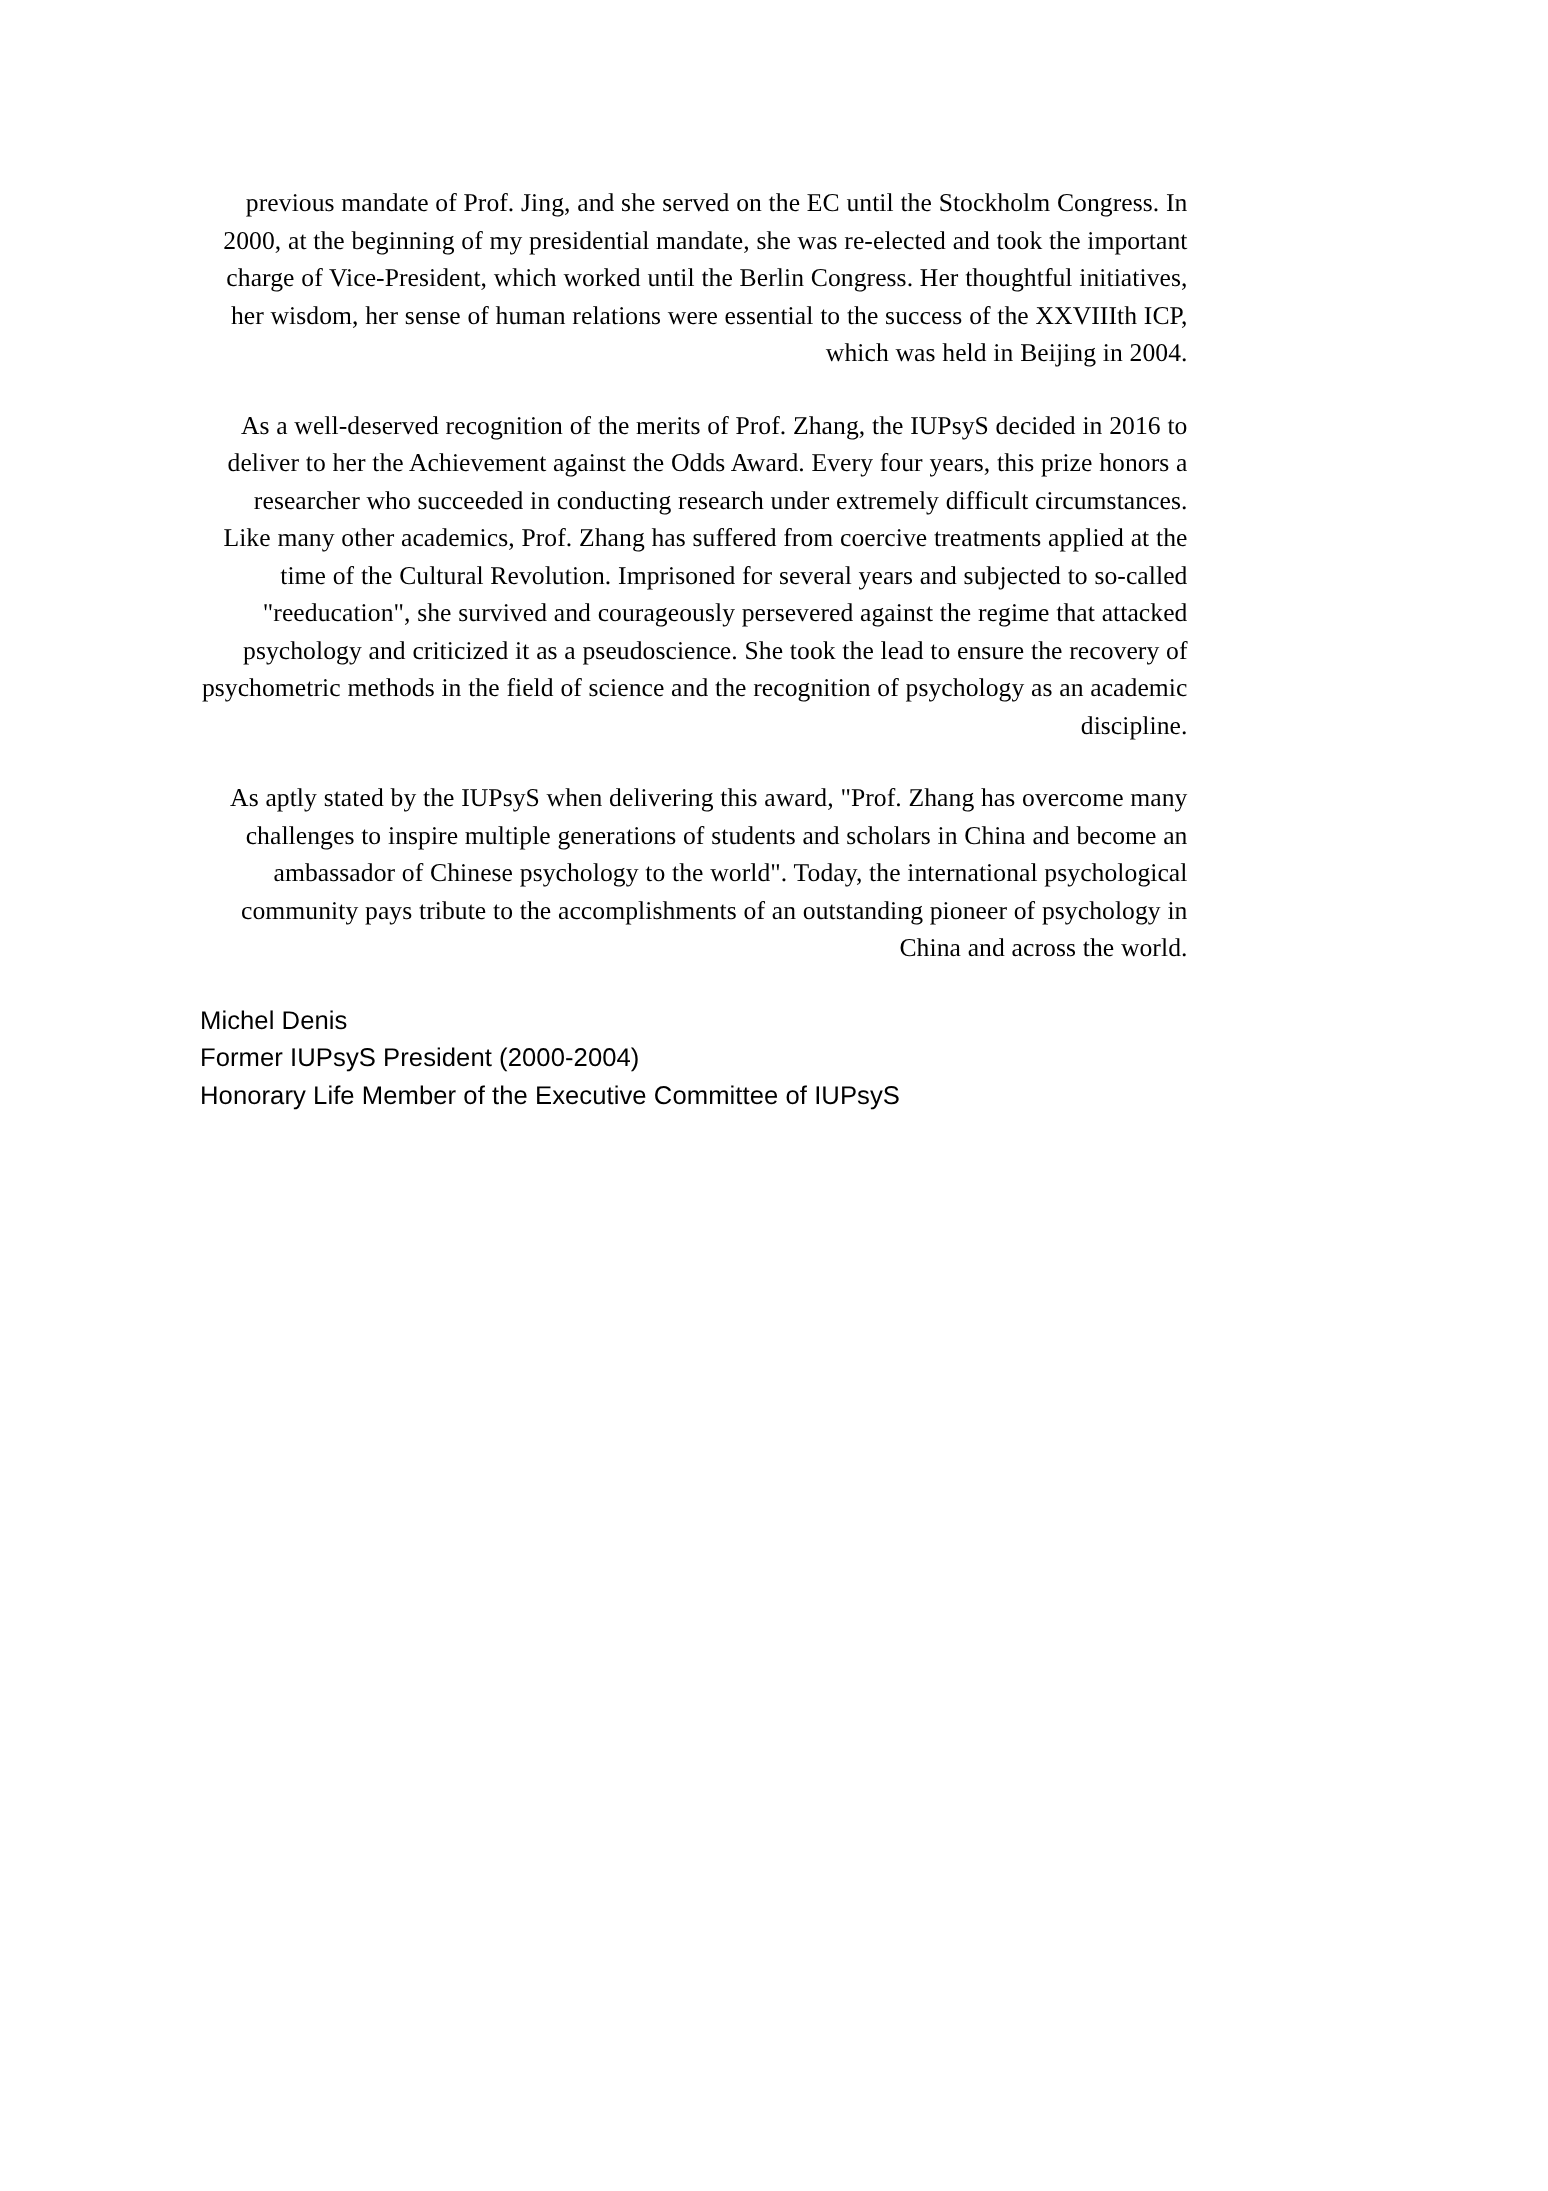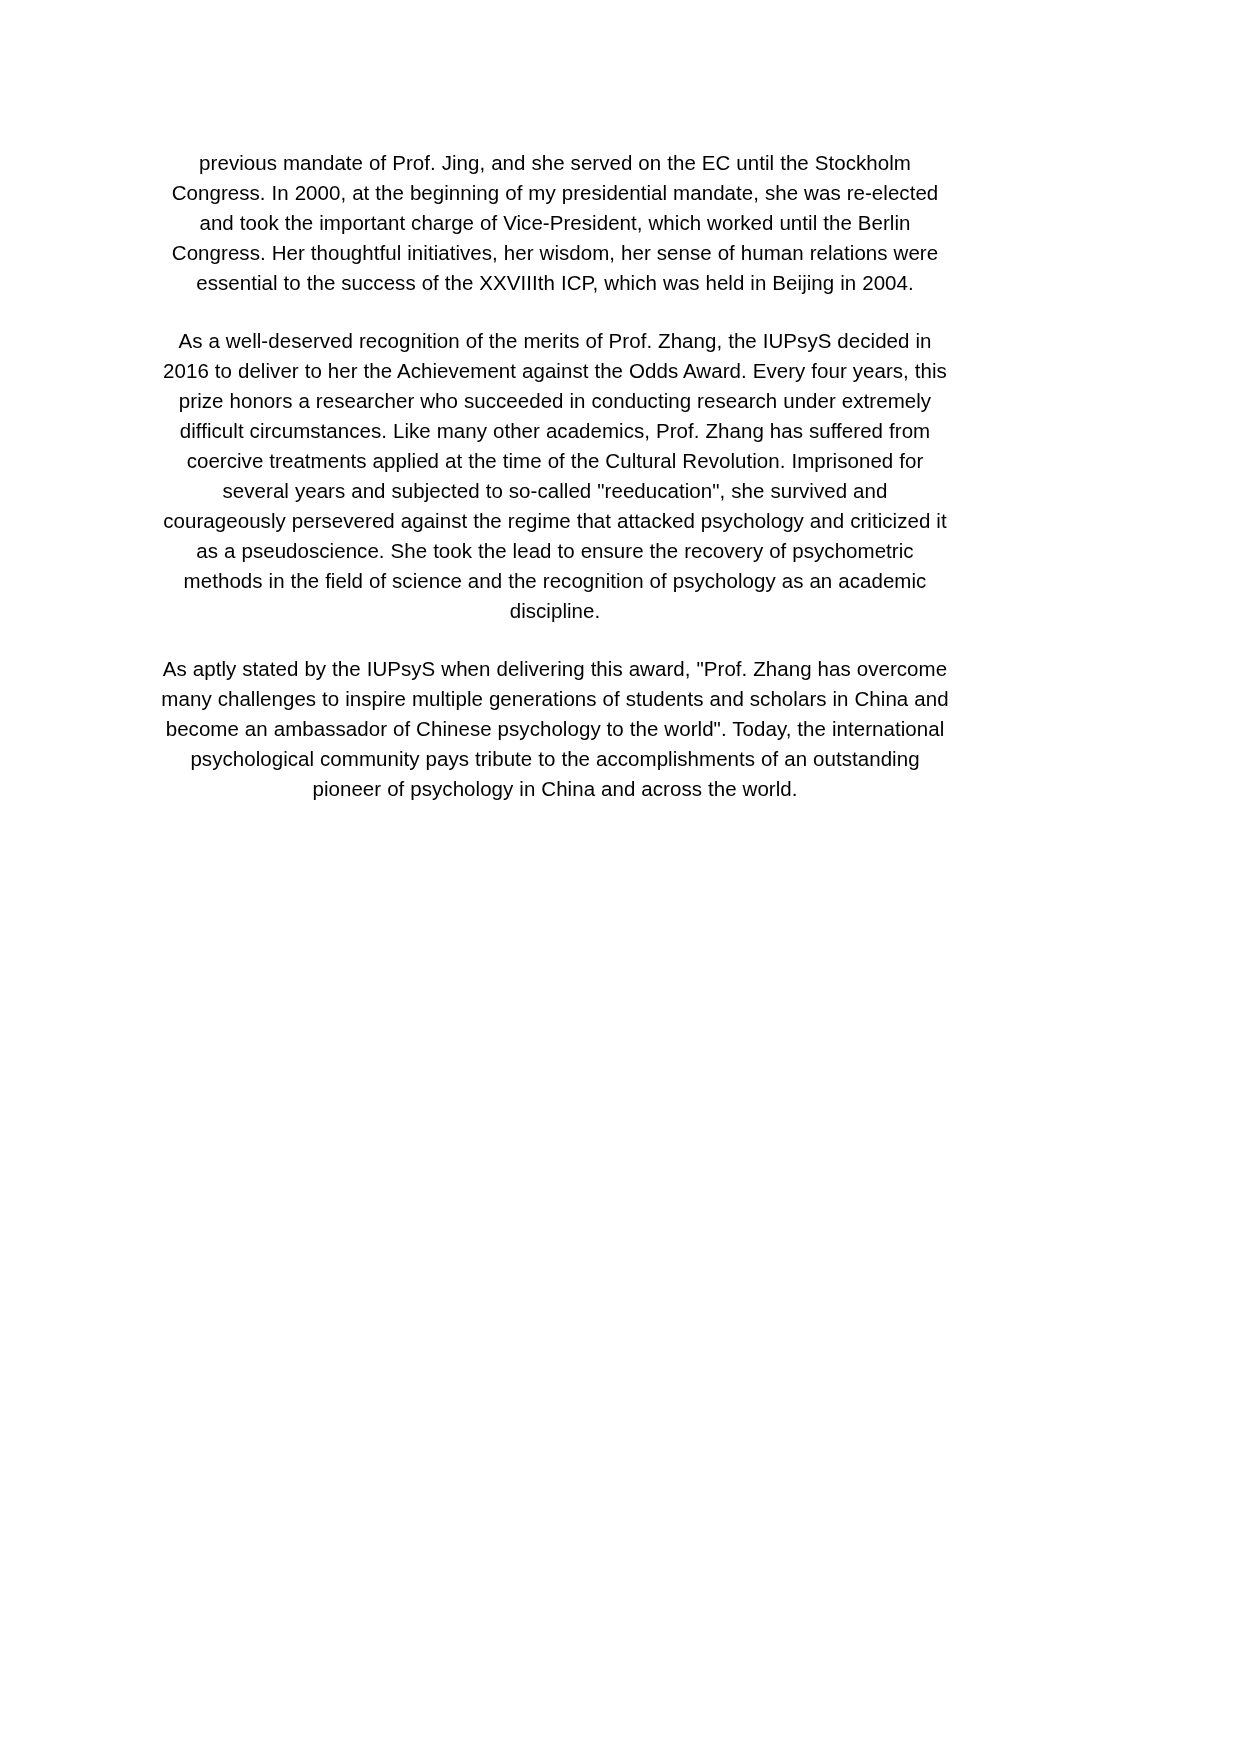--- a/index.html
+++ b/index.html
@@ -22,23 +22,24 @@
     padding: 148px 160px 0 160px;
     background: #ffffff;
   }
   .doc-body {
     width: 790px;
   }
   .para {
     font-size: 20.5px;
     line-height: 30px;
     margin: 0 0 28px 0;
-    text-align: center;
+    text-align: right;
     letter-spacing: 0.05px;
     word-spacing: 0.2px;
+    font-family: Liberation Serif, serif;
   }
   .signature-block {
     margin-top: 16px;
   }
   .sig-line {
     font-size: 20.5px;
     line-height: 30px;
     margin: 0;
     letter-spacing: 0.05px;
   }
@@ -46,15 +47,20 @@
 </head>
 <body>
 
 <div class="page">
   <div class="doc-body">
 
     <p class="para">previous mandate of Prof. Jing, and she served on the EC until the Stockholm Congress. In 2000, at the beginning of my presidential mandate, she was re-elected and took the important charge of Vice-President, which worked until the Berlin Congress. Her thoughtful initiatives, her wisdom, her sense of human relations were essential to the success of the XXVIIIth ICP, which was held in Beijing in 2004.</p>
     <p class="para">As a well-deserved recognition of the merits of Prof. Zhang, the IUPsyS decided in 2016 to deliver to her the Achievement against the Odds Award. Every four years, this prize honors a researcher who succeeded in conducting research under extremely difficult circumstances. Like many other academics, Prof. Zhang has suffered from coercive treatments applied at the time of the Cultural Revolution. Imprisoned for several years and subjected to so-called "reeducation", she survived and courageously persevered against the regime that attacked psychology and criticized it as a pseudoscience. She took the lead to ensure the recovery of psychometric methods in the field of science and the recognition of psychology as an academic discipline.</p>
     <p class="para">As aptly stated by the IUPsyS when delivering this award, "Prof. Zhang has overcome many challenges to inspire multiple generations of students and scholars in China and become an ambassador of Chinese psychology to the world". Today, the international psychological community pays tribute to the accomplishments of an outstanding pioneer of psychology in China and across the world.</p>
 
+    <div class="signature-block">
+      <p class="sig-line">Michel Denis</p>
+      <p class="sig-line">Former IUPsyS President (2000-2004)</p>
+      <p class="sig-line">Honorary Life Member of the Executive Committee of IUPsyS</p>
+    </div>
 
   </div>
 </div>
 
 </body></html>

